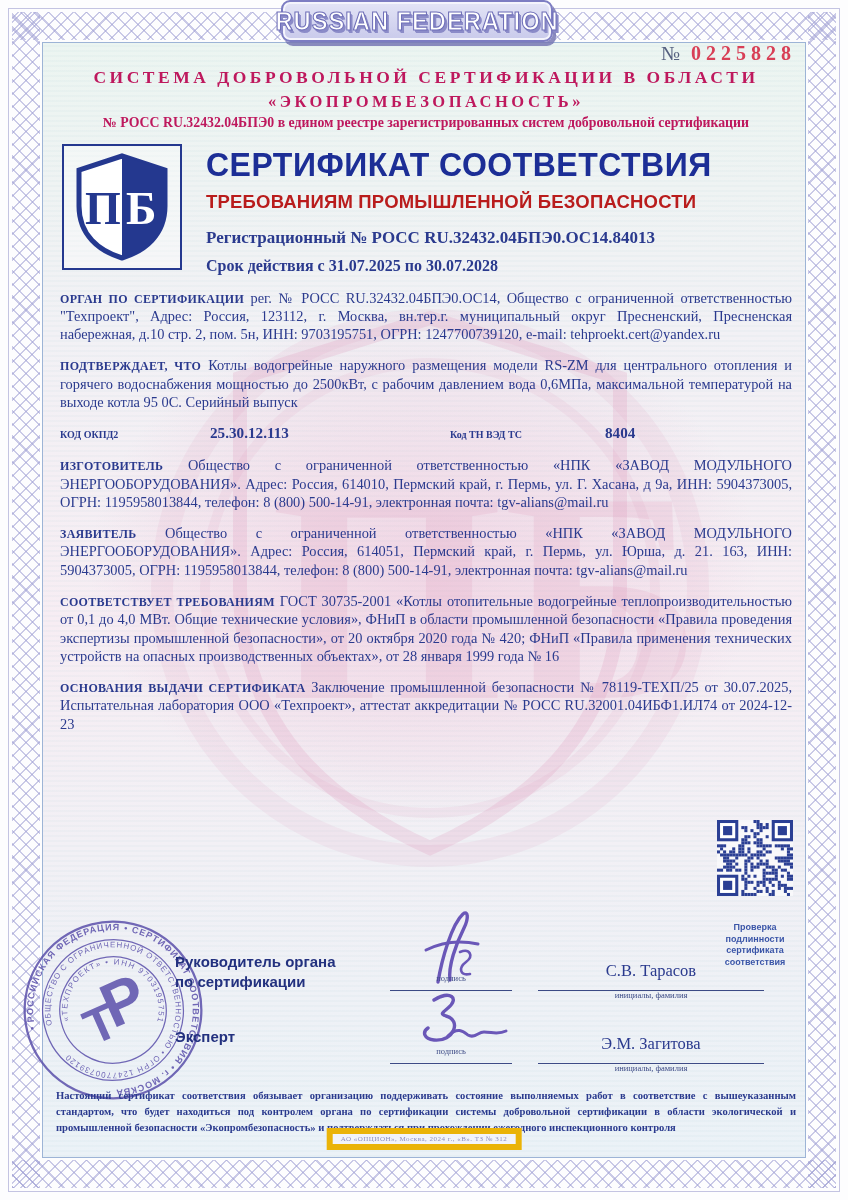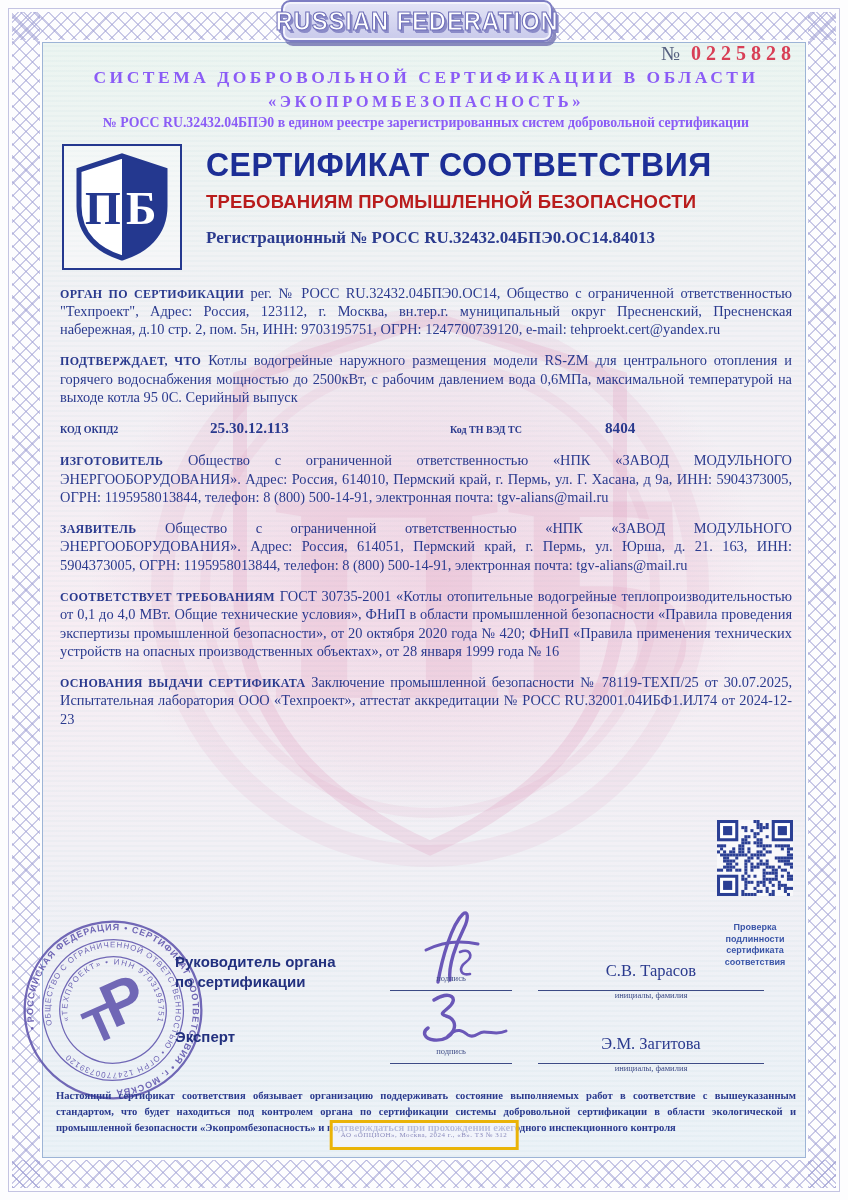--- a/index.html
+++ b/index.html
@@ -40,21 +40,21 @@
     color:#fff;-webkit-text-stroke:1.1px #6f6fb8;
     text-shadow:1.5px 1.5px 0 #8b8bc8,2.5px 2.5px 0 #8b8bc8;
     transform:scaleX(.95);white-space:nowrap;
   }
   
   .serial{position:absolute;top:42px;right:52px;font-size:20px;letter-spacing:1px;white-space:nowrap;}
   .serial .pref{color:#55607f;border-bottom:none;margin-right:10px;}
   .serial .num{color:#d83f56;letter-spacing:5px;font-weight:600;}
   
   .main-col{position:absolute;left:60px;right:56px;top:66px;}
-  .hdr{ text-align:center;color:#8b5cf6;}
+  .hdr{ text-align:center;color:#be185d;}
   .hdr .h1{font-size:17.5px;font-weight:bold;letter-spacing:3.5px;line-height:1.35;}
   .hdr .h2{font-size:17.5px;font-weight:bold;letter-spacing:3.5px;line-height:1.35;}
   .hdr .h3{font-size:16.5px;font-weight:bold;letter-spacing:3.5px;line-height:1.4;}
   .hdr .h4{font-size:13.8px;font-weight:bold;margin-top:1px;line-height:1.3;}
   
   .title-row{display:flex;margin:12px 2px 14px;}
   .emblem-box{width:116px;height:122px;border:2px solid #24388f;flex:0 0 auto;background:rgba(255,255,255,.35);
     display:flex;align-items:center;justify-content:center;}
   .title-col{margin-left:24px;padding-top:2px;}
   .t-main{font-family:"Liberation Sans",sans-serif;font-weight:800;font-size:33px;color:#1c2e96;letter-spacing:.5px;transform-origin:left;transform:scaleX(.97);white-space:nowrap;}
@@ -88,21 +88,21 @@
   .autograph{position:absolute;pointer-events:none;}
   .a1{left:408px;top:-22px;}
   .a2{left:408px;top:58px;}
   
   .fineprint{
     position:absolute;left:56px;right:52px;top:1088px;
     font-size:10.6px;font-weight:bold;line-height:1.5;color:#2a3a8e;text-align:justify;
   }
   .imprint{
     position:absolute;left:50%;bottom:50px;transform:translateX(-50%);
-    font-size:7px;color:#8b8bbd;border:3px solid #eab308;padding:8px 8px;background:rgba(245,245,252,.7);
+    font-size:7px;color:#8b8bbd;border:6px solid #eab308;padding:1px 8px;background:rgba(245,245,252,.7);
     white-space:nowrap;letter-spacing:.5px;
   }
 </style>
 </head>
 <body>
 
 <div class="page">
 
   <div class="edge-line"></div>
   <div class="zig top"></div>
@@ -140,20 +140,21 @@
           <path d="M50 3 L93 17 V53 C93 82 73 98 50 105 C27 98 7 82 7 53 V17 Z" fill="#fff" stroke="#24388f" stroke-width="5"></path>
           <path d="M50 3 L93 17 V53 C93 82 73 98 50 105 Z" fill="#24388f"></path>
           <text x="13" y="71" font-family="Liberation Serif, serif" font-weight="bold" font-size="46" fill="#24388f">П</text>
           <text x="54" y="71" font-family="Liberation Serif, serif" font-weight="bold" font-size="46" fill="#fff">Б</text>
         </svg>
       </div>
       <div class="title-col">
         <div class="t-main">СЕРТИФИКАТ СООТВЕТСТВИЯ</div>
         <div class="t-sub">ТРЕБОВАНИЯМ ПРОМЫШЛЕННОЙ БЕЗОПАСНОСТИ</div>
         <div class="t-reg">Регистрационный № РОСС RU.32432.04БПЭ0.ОС14.84013</div>
+        <div class="t-val">Срок действия с 31.07.2025 по 30.07.2028</div>
       </div>
     </div>
 
     <p class="sec"><b class="lead">ОРГАН ПО СЕРТИФИКАЦИИ</b> <span>рег. № РОСС RU.32432.04БПЭ0.ОС14, Общество с ограниченной ответственностью "Техпроект", Адрес: Россия, 123112, г. Москва, вн.тер.г. муниципальный округ Пресненский, Пресненская набережная, д.10 стр. 2, пом. 5н, ИНН: 9703195751, ОГРН: 1247700739120, e-mail: tehproekt.cert@yandex.ru</span></p>
 
     <p class="sec"><b class="lead">ПОДТВЕРЖДАЕТ, ЧТО</b> <span>Котлы водогрейные наружного размещения модели RS-ZM для центрального отопления и горячего водоснабжения мощностью до 2500кВт, с рабочим давлением вода 0,6МПа, максимальной температурой на выходе котла 95 0С. Серийный выпуск</span></p>
 
     <div class="codes">
       <span class="cl">КОД ОКПД2</span>
       <span class="cv">25.30.12.113</span>

